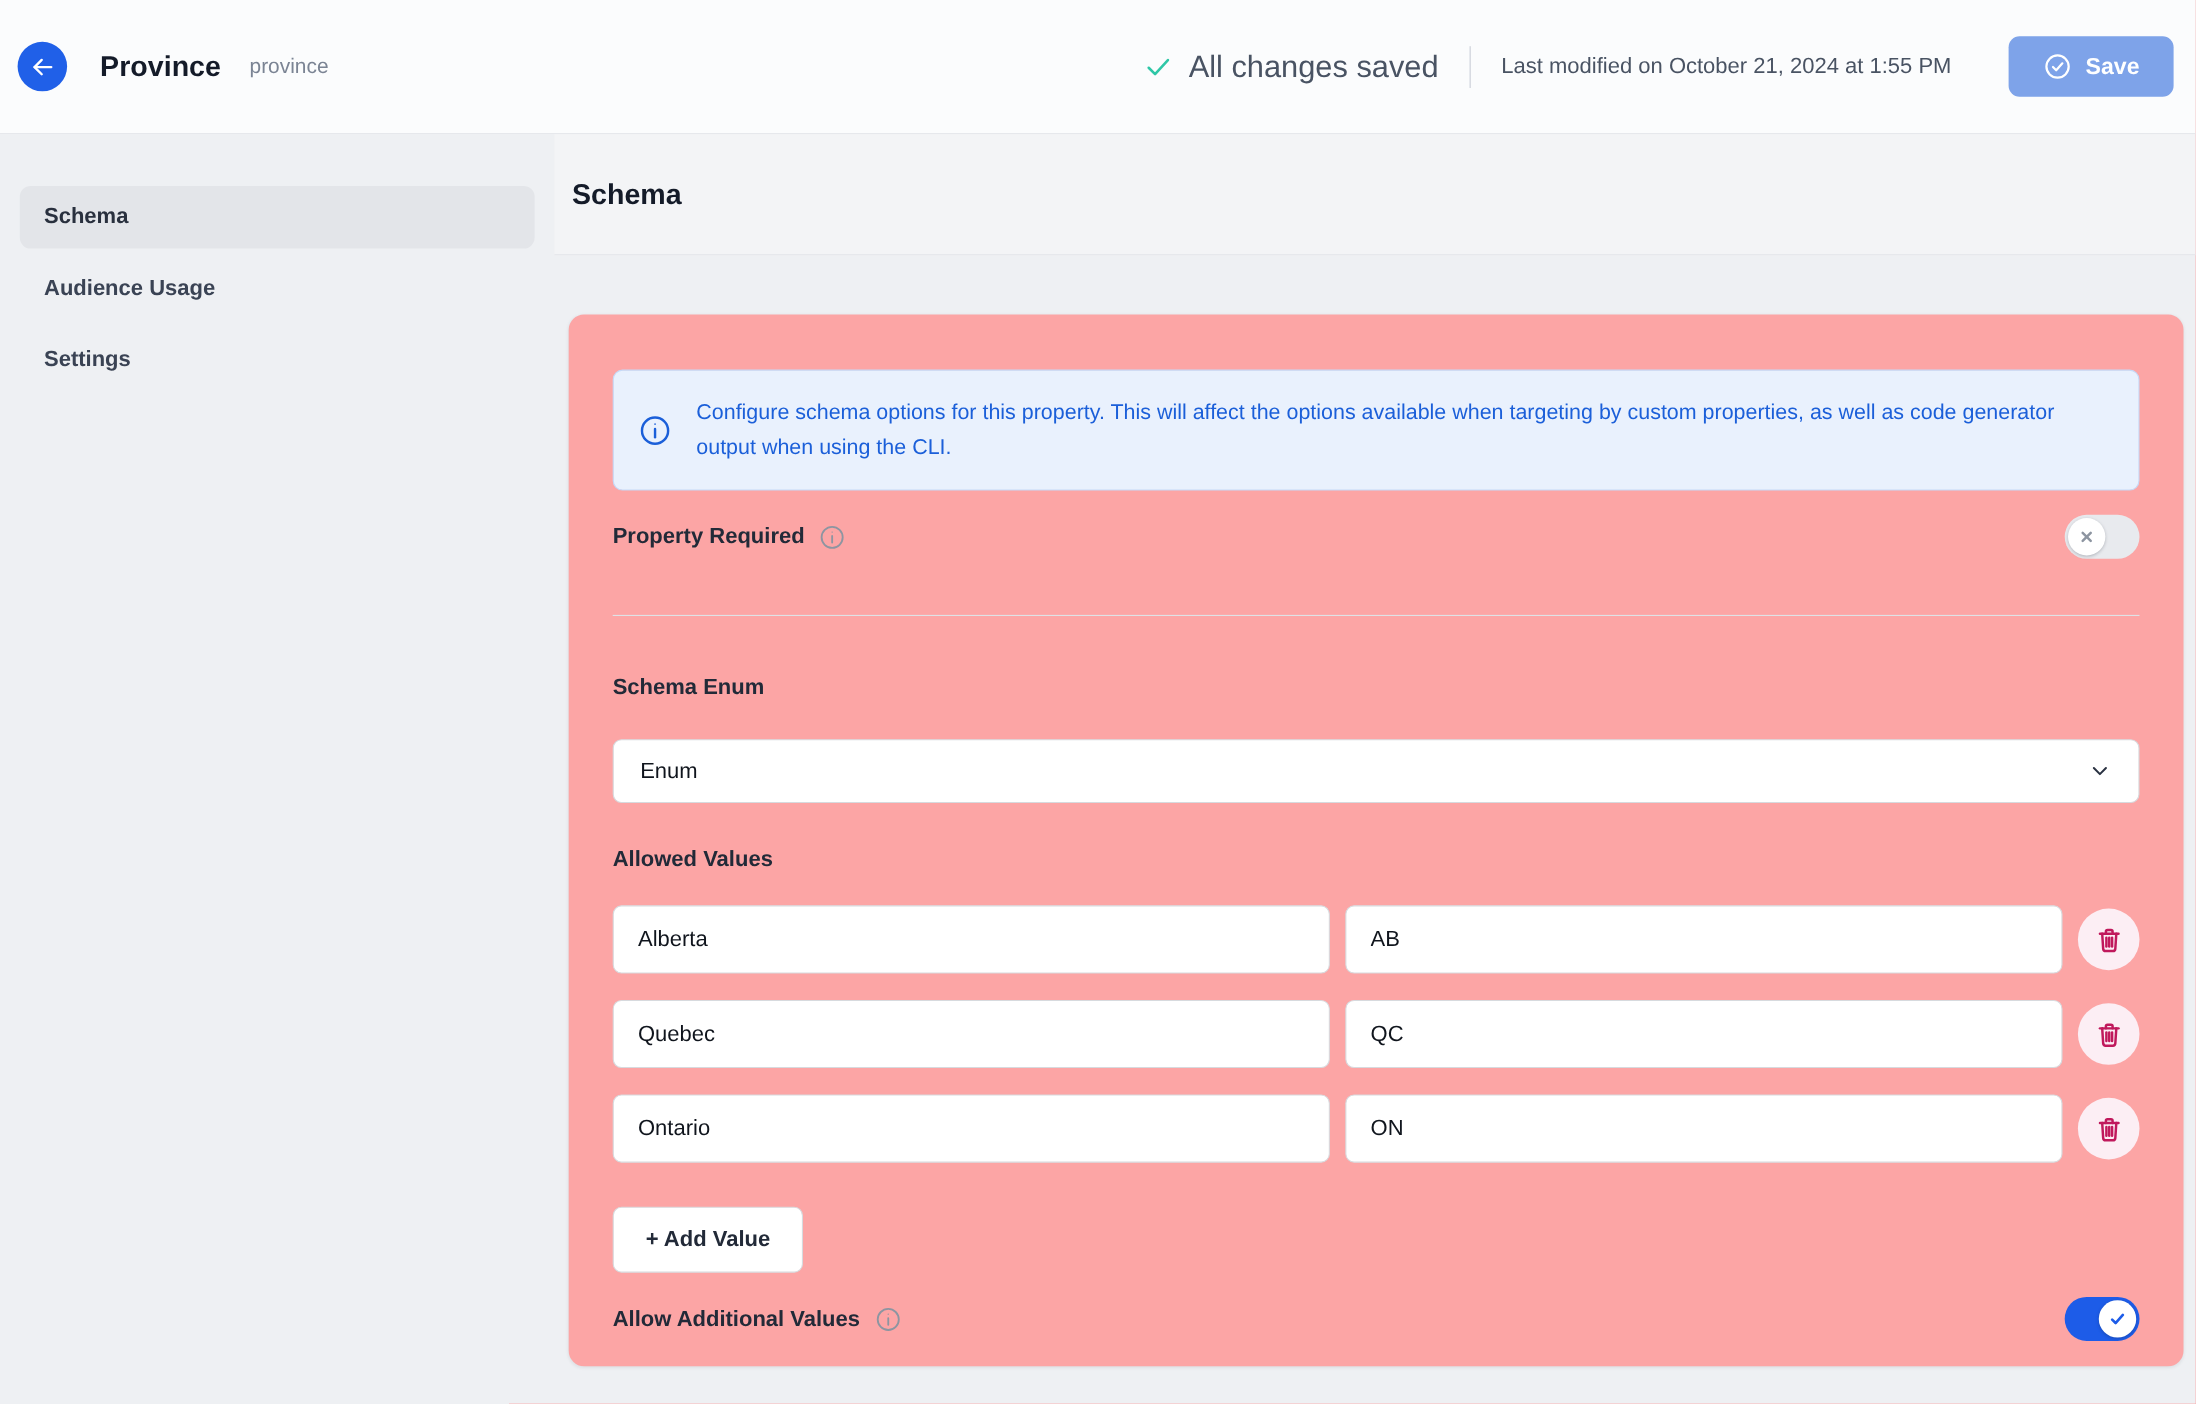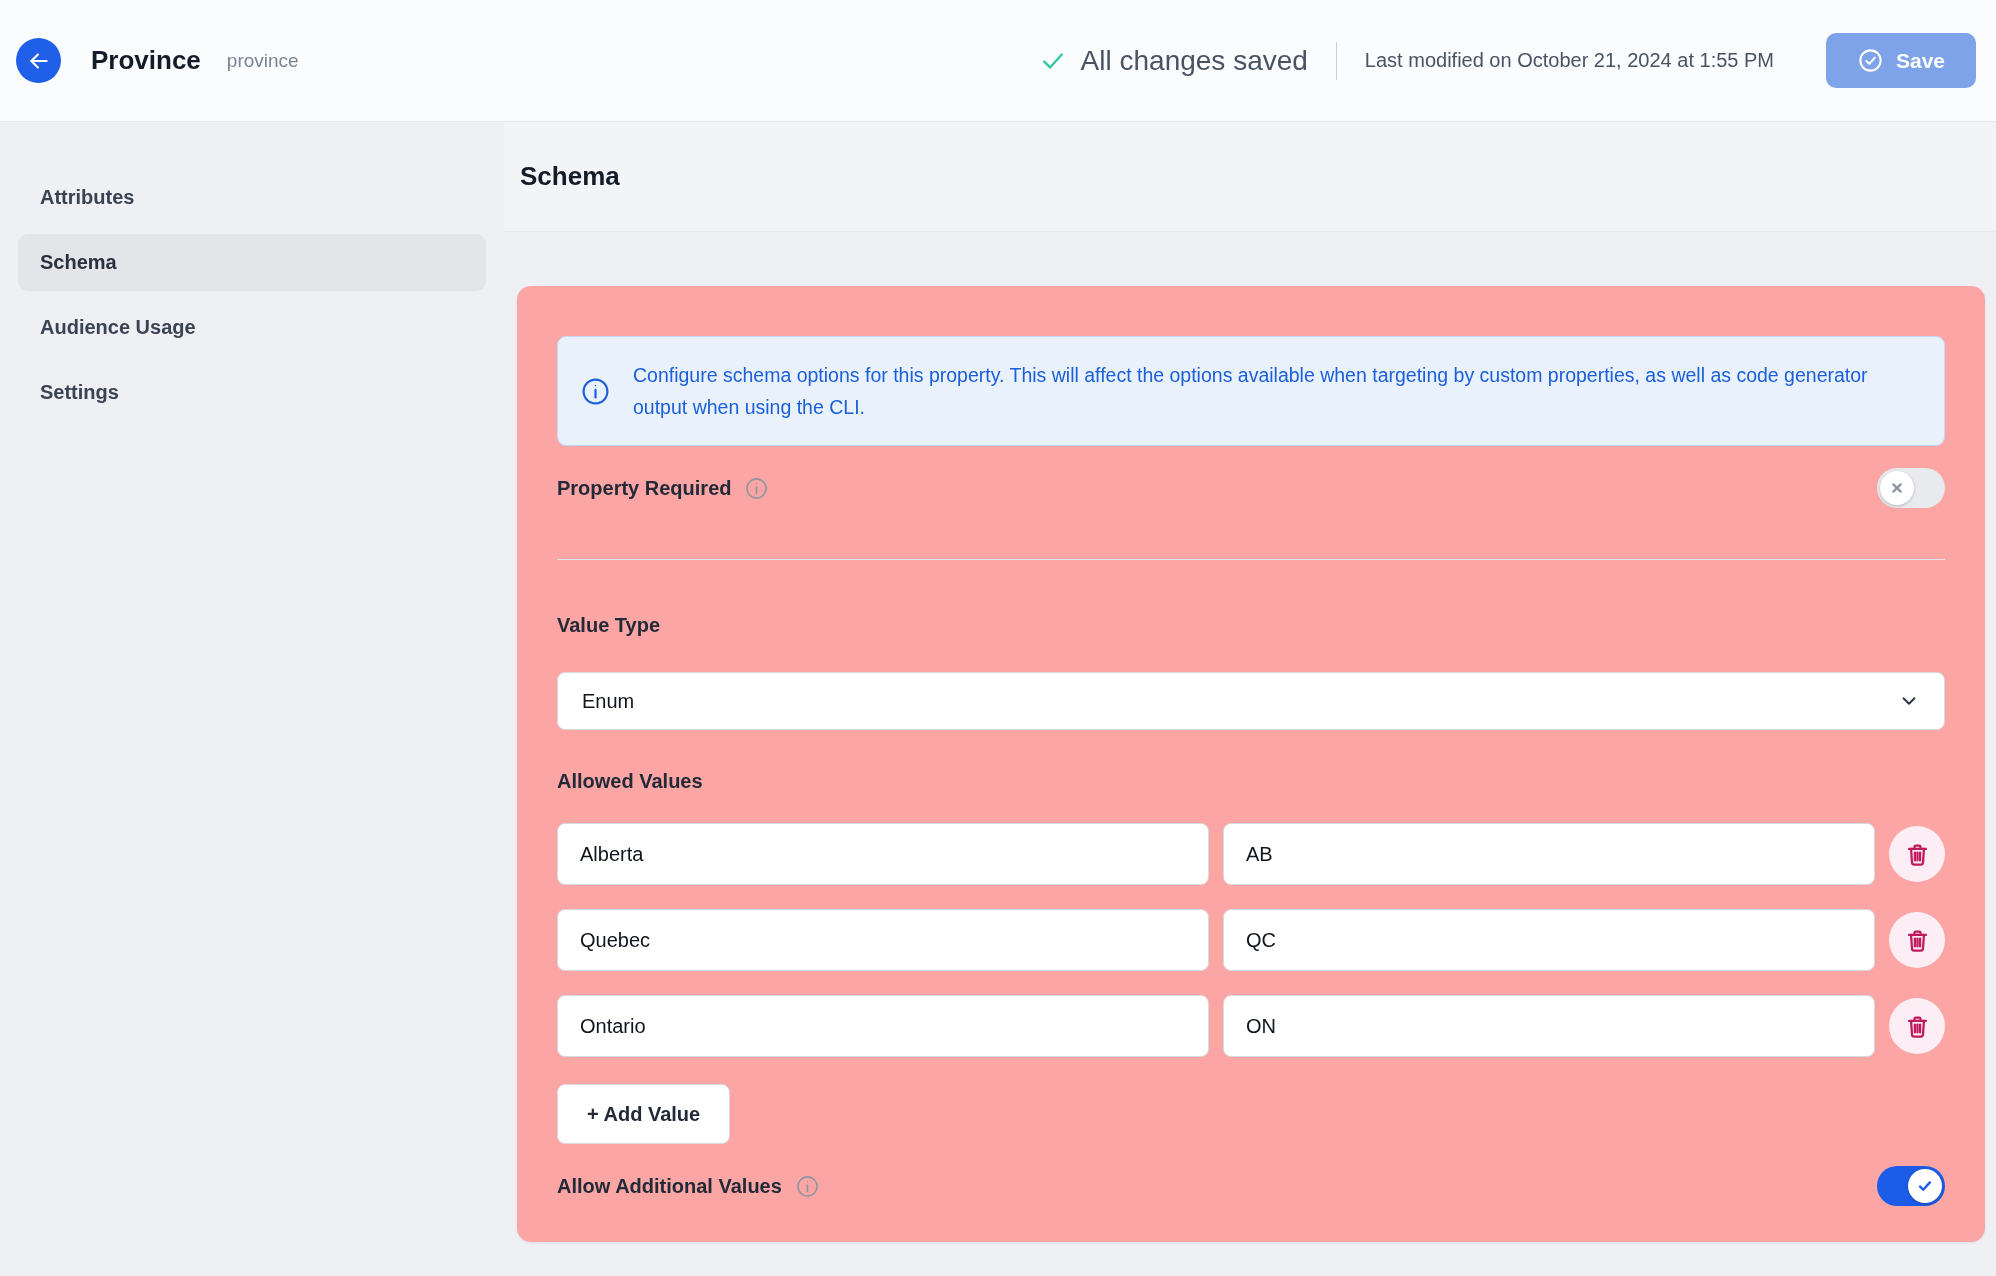--- a/index.html
+++ b/index.html
@@ -123,21 +123,21 @@
   }
   .trash-btn {
     width: 56px; height: 56px; flex: 0 0 auto;
     border: none; border-radius: 50%;
     background: #fceef4;
     display: flex; align-items: center; justify-content: center;
     cursor: pointer;
   }
 
   .add-btn {
-    margin-top: 3px;
+    margin-top: 16px;
     height: 60px; padding: 0 29px;
     background: #fff;
     border: 1px solid #d7dade; border-radius: 8px;
     font-family: inherit; font-size: 20px; font-weight: 600; color: #222a38;
     cursor: pointer;
   }
 
   
   .toggle {
     position: relative;
@@ -190,23 +190,20 @@
           <path d="M8.3 12.4l2.6 2.6 5-5.6"></path>
       </svg>
     </span>
     <span>Save</span>
   </button>
 </div>
 
 <div class="layout">
 
   <div class="sidebar">
-    <div class="nav-item">
-      <span>Attributes</span>
-    </div>
     <div class="nav-item active">
       <span>Schema</span>
     </div>
     <div class="nav-item">
       <span>Audience Usage</span>
     </div>
     <div class="nav-item">
       <span>Settings</span>
     </div>
   </div>
@@ -250,21 +247,21 @@
                   <path d="M17.5 6.5l-11 11"></path>
               </svg>
             </span>
           </span>
         </button>
       </div>
 
       <hr class="divider">
 
       
-      <div class="block-label lbl-schema-type">Value Type</div>
+      <div class="block-label lbl-schema-type">Schema Enum</div>
       <div class="select">
         <span>Enum</span>
         <span class="icon">
           <svg width="22" height="22" viewBox="0 0 24 24" fill="none" stroke="#2a3242" stroke-width="2" stroke-linecap="round" stroke-linejoin="round">
             <path d="M6 9l6 6 6-6"></path>
           </svg>
         </span>
       </div>
 
       

